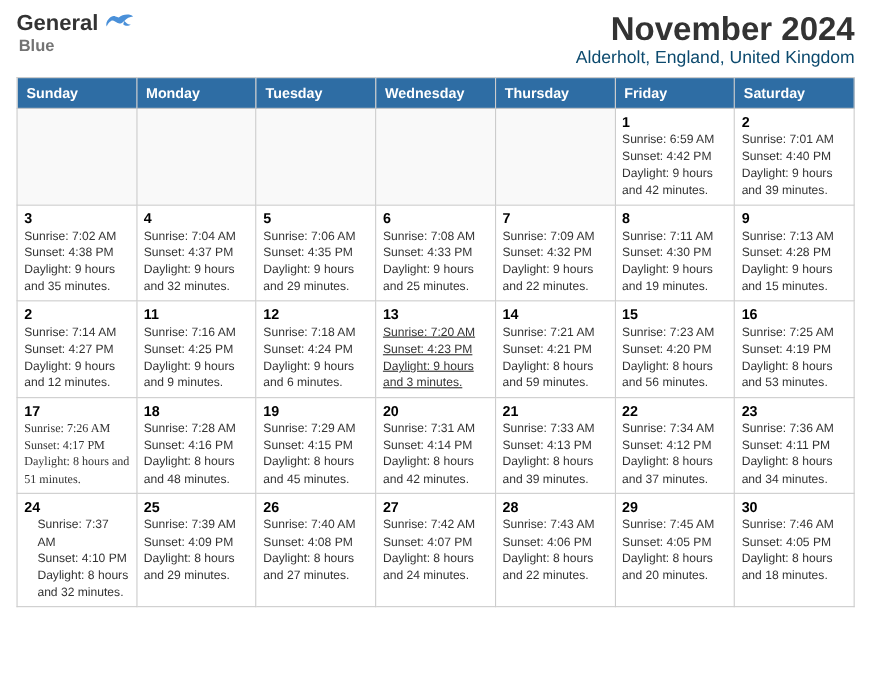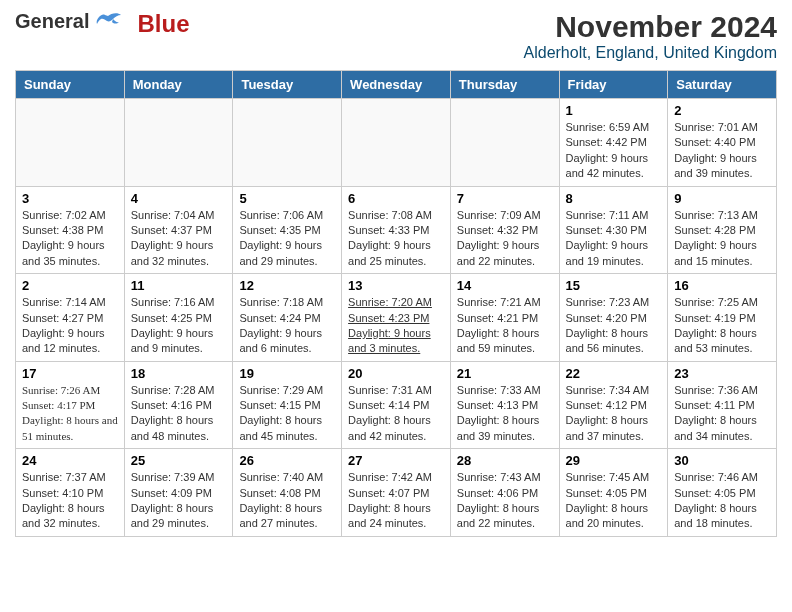--- a/index.html
+++ b/index.html
@@ -1,19 +1,19 @@
 <!DOCTYPE html>
 <html><head>
   <meta charset="utf-8">
   <style>
     * { box-sizing: border-box; margin: 0; padding: 0; }
     body { font-family: Arial, sans-serif; background: #fff; width: 792px; min-height: 612px; }
     .container { padding: 10px 15px; }
     .header-area { display: flex; align-items: flex-start; justify-content: space-between; margin-bottom: 8px; }
-    .logo { display: flex; align-items: flex-start; }
+    .logo { display: flex; flex-direction: column; align-items: flex-start; }
     .title-area { text-align: right; }
     .month-title { font-size: 30px; font-weight: bold; color: #333; }
     .subtitle { font-size: 16px; color: #0c4a6e; }
     .calendar { width: 100%; border-collapse: collapse; }
     .calendar th { background: #2e6da4; color: white; text-align: left; padding: 6px 8px; font-size: 13px; border: 1px solid #ccc; }
     .calendar td { border: 1px solid #ccc; padding: 4px 6px; vertical-align: top; width: 108px; min-height: 80px; font-size: 11px; background: #fff; }
     .calendar td.empty { background: #f9f9f9; }
     .day-num { font-size: 13px; font-weight: bold; display: block; margin-bottom: 2px; }
     .day-info { color: #333; font-size: 11px; line-height: 1.4; }
     .logo-wrapper { display: flex; align-items: center; gap: 4px; }
@@ -25,21 +25,21 @@
 <div class="container">
   <div class="header-area">
     <div class="logo">
       <div class="logo-wrapper">
         <span style="font-size:20px; font-weight:bold; color:#333;">General</span>
         <svg class="bird-svg" viewBox="0 0 30 22" xmlns="http://www.w3.org/2000/svg">
           <path d="M15 5 C18 2, 25 1, 28 4 C25 4, 22 6, 20 8 C18 10, 16 11, 14 10 C12 9, 10 7, 8 8 C6 9, 5 11, 4 13 C3 11, 4 8, 6 6 C8 4, 10 3, 12 4 Z" fill="#4a90d9"></path>
           <path d="M20 8 C22 10, 24 12, 26 11 C24 13, 21 13, 19 11 Z" fill="#4a90d9"></path>
         </svg>
       </div>
-      <span style="font-size:24px; font-weight:bold; color:#b91c1c; margin-left:14px;">Blue</span>
+      <span style="font-size:15px; font-weight:bold; color:#737373; margin-left:2px;">Blue</span>
     </div>
     <div class="title-area">
       <div class="month-title">November 2024</div>
       <div class="subtitle">Alderholt, England, United Kingdom</div>
     </div>
   </div>
 
   <table class="calendar">
     <thead>
       <tr>
@@ -201,21 +201,21 @@
           <td>
             <span class="day-num">23</span>
             <div class="day-info" style="white-space: pre-line;">Sunrise: 7:36 AM
 Sunset: 4:11 PM
 Daylight: 8 hours and 34 minutes.</div>
           </td>
         </tr>
         <tr>
           <td>
             <span class="day-num">24</span>
-            <div class="day-info" style="white-space: pre-line;">Sunrise: 7:37 AM
+            <div class="day-info" style="white-space: pre-line; margin-left: 12px;">Sunrise: 7:37 AM
 Sunset: 4:10 PM
 Daylight: 8 hours and 32 minutes.</div>
           </td>
           <td>
             <span class="day-num">25</span>
             <div class="day-info" style="white-space: pre-line;">Sunrise: 7:39 AM
 Sunset: 4:09 PM
 Daylight: 8 hours and 29 minutes.</div>
           </td>
           <td>

